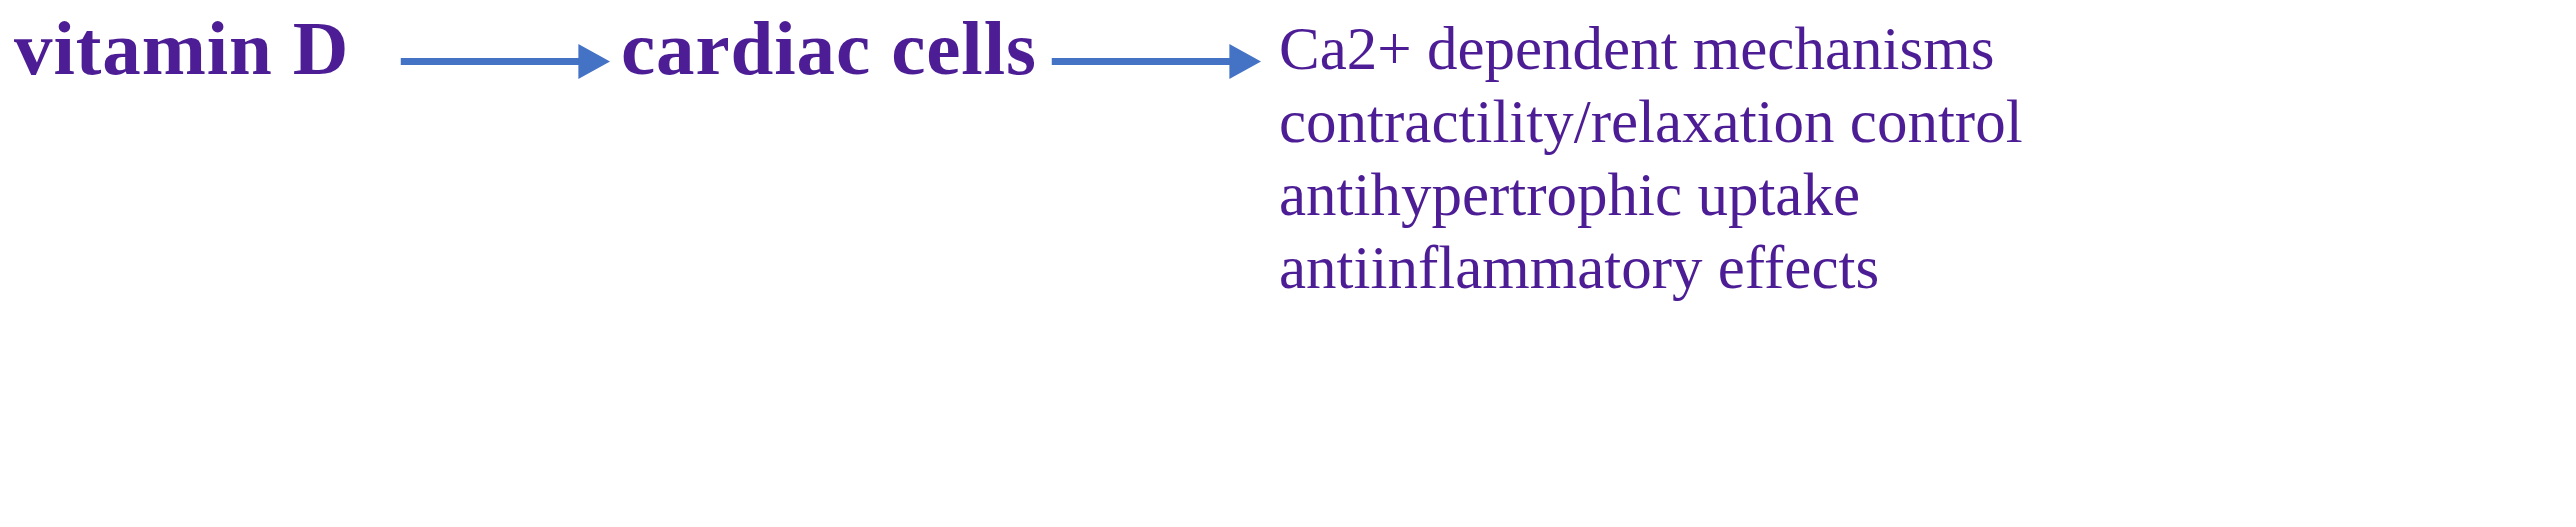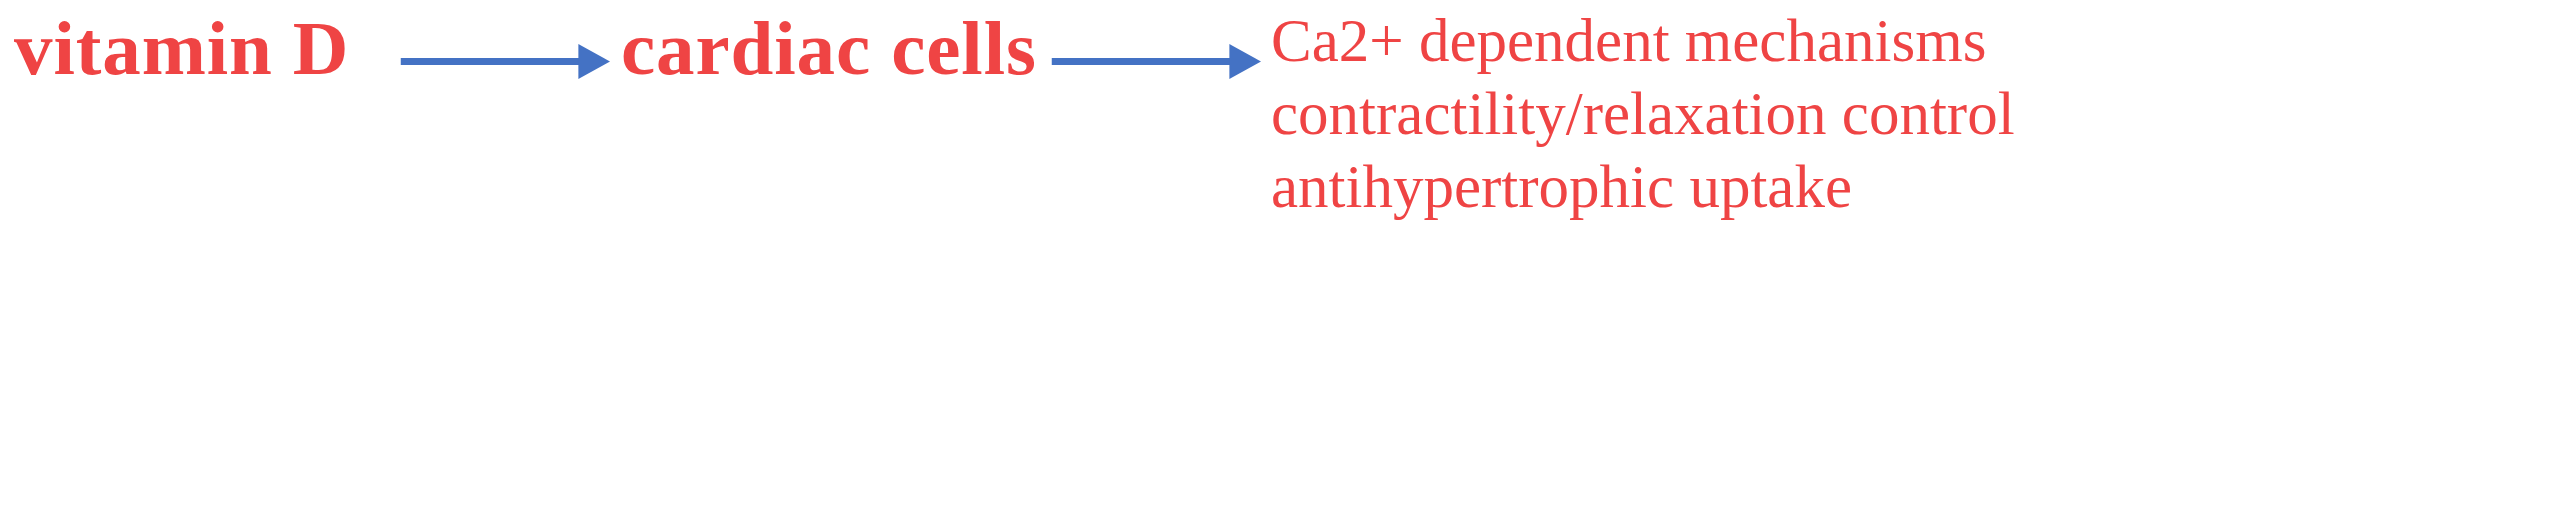--- a/index.html
+++ b/index.html
@@ -5,21 +5,21 @@
   html, body {
     margin: 0;
     padding: 0;
     background: #ffffff;
   }
   .canvas {
     position: relative;
     width: 2576px;
     height: 527px;
     background: #ffffff;
-    color: #ef4444;
+    color: #4c1d95;
     font-family: "Liberation Serif", "DejaVu Serif", serif;
     overflow: hidden;
   }
   .node {
     position: absolute;
     top: 9.7px;
     font-size: 77px;
     font-weight: bold;
     line-height: 1;
     letter-spacing: 0.9px;
@@ -33,21 +33,21 @@
     width: 211px;
     height: 39px;
     display: block;
   }
   .arrow-1 { left: 399px; }
   .arrow-2 { left: 1050px; }
   .effects {
     position: absolute;
     left: 1271px;
     top: 4.4px;
-    margin: 0;
+    margin: 8px;
     padding: 0;
     list-style: none;
     font-size: 61px;
     line-height: 73px;
     font-weight: normal;
   }
   .effects li {
     white-space: nowrap;
   }
 </style>
@@ -67,16 +67,17 @@
 
   <svg class="arrow arrow-2" viewBox="0 0 240 44" xmlns="http://www.w3.org/2000/svg">
     <line x1="2" y1="22" x2="210" y2="22" stroke="#4472C4" stroke-width="8"></line>
     <polygon points="204,2 204,42 240,22" fill="#4472C4"></polygon>
   </svg>
 
   <ul class="effects">
     <li>Ca2+ dependent mechanisms</li>
     <li>contractility/relaxation control</li>
     <li>antihypertrophic uptake</li>
+    <li>antiinflammatory effects</li>
   </ul>
 
 </div>
 
 
 </body></html>

